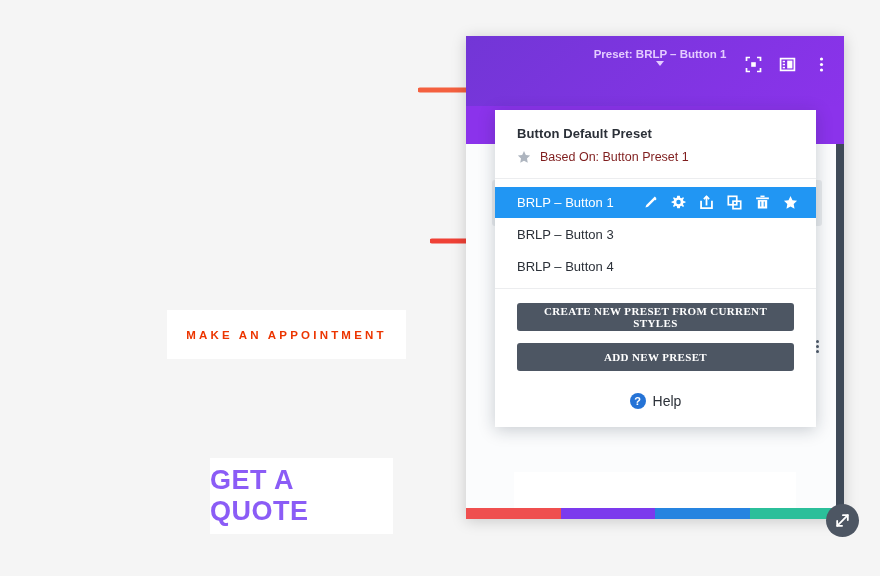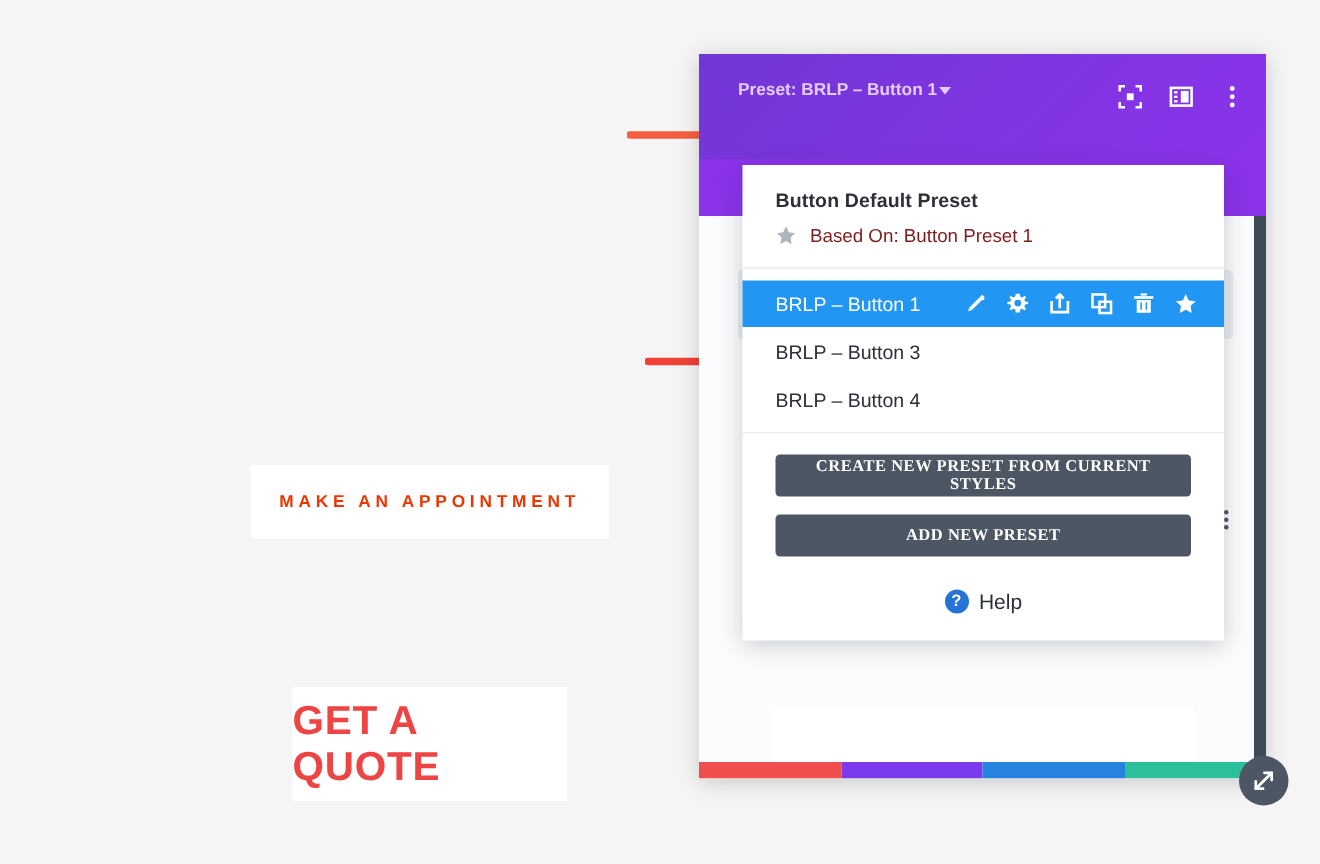--- a/index.html
+++ b/index.html
@@ -51,24 +51,24 @@
     letter-spacing: 3.2px;
     display: flex;
     align-items: center;
     justify-content: center;
     box-sizing: border-box;
     text-transform: uppercase;
   }
 
   .btn-quote {
     position: absolute;
-    left: 195px; top: 458px;
+    left: 210px; top: 458px;
     width: 183px; height: 76px;
     background: #ffffff;
-    color: #ef4444;
+    color: #8b5cf6;
     font-family: "Liberation Sans Narrow", "Liberation Sans", sans-serif;
     font-size: 27px;
     font-weight: bold;
     letter-spacing: 0.5px;
     display: flex;
     align-items: center;
     justify-content: center;
     box-sizing: border-box;
     text-transform: uppercase;
   }
@@ -102,24 +102,25 @@
     font-size: 17.5px;
     font-weight: bold;
     letter-spacing: 0.2px;
     line-height: 22px;
     margin: 0;
   }
   .modal-preset-line {
     color: #e4ccff;
     font-size: 11.5px;
     font-weight: bold;
-    margin-top: 6px;
+    margin-top: 0;
     display: flex;
     align-items: center;
     gap: 1px;
+    flex-direction: column;
   }
   .caret-down {
     width: 0; height: 0;
     border-left: 4px solid transparent;
     border-right: 4px solid transparent;
     border-top: 5px solid #e4ccff;
     display: inline-block;
   }
 
   .header-icons {

